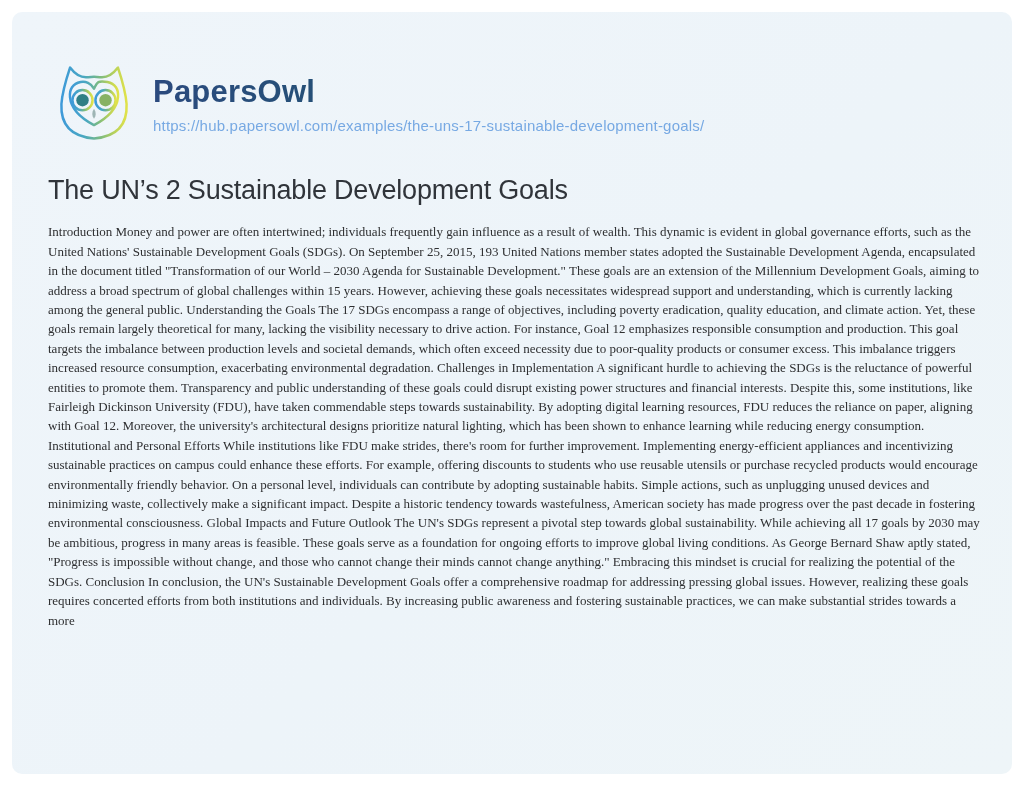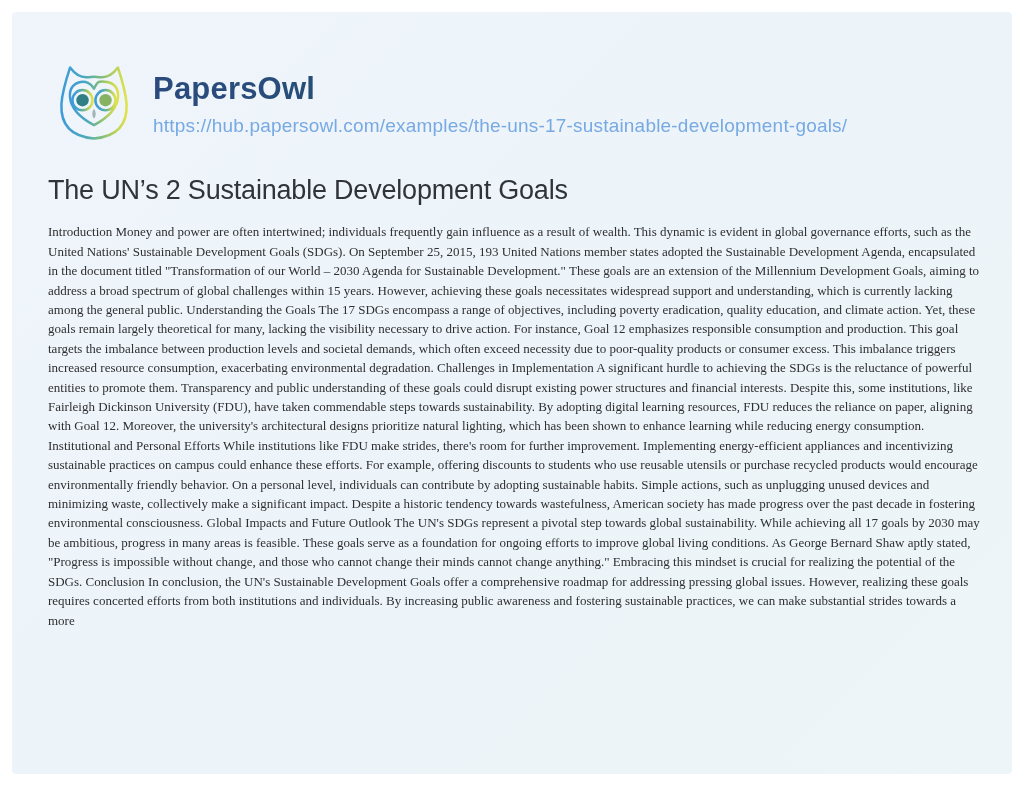--- a/index.html
+++ b/index.html
@@ -10,21 +10,21 @@
     font-family: "Liberation Sans", sans-serif;
     overflow: hidden;
   }
   .panel {
     position: absolute;
     left: 12px;
     top: 12px;
     width: 1000px;
     height: 762px;
     background: linear-gradient(135deg, #eff5fa 0%, #edf4f9 55%, #eef5f8 100%);
-    border-radius: 4px;
+    border-radius: 10px;
     overflow: hidden;
   }
   .content {
     padding: 46px 34px 0 36px;
   }
   .header {
     display: flex;
     align-items: center;
     gap: 13px;
   }
@@ -44,21 +44,21 @@
   }
   @supports (-webkit-background-clip: text) {
     .brand {
       background: linear-gradient(90deg, #2b4a7e 0%, #1f5570 60%, #14606b 100%);
       -webkit-background-clip: text;
       -webkit-text-fill-color: transparent;
     }
   }
   .page-url {
     margin-top: 8px;
-    font-size: 19px;
+    font-size: 15px;
     color: #77a9e3;
     text-decoration: none;
     letter-spacing: 0.2px;
     cursor: pointer;
   }
   .article-title {
     margin-top: 24px;
     font-size: 27px;
     font-weight: 500;
     color: #30343a;

